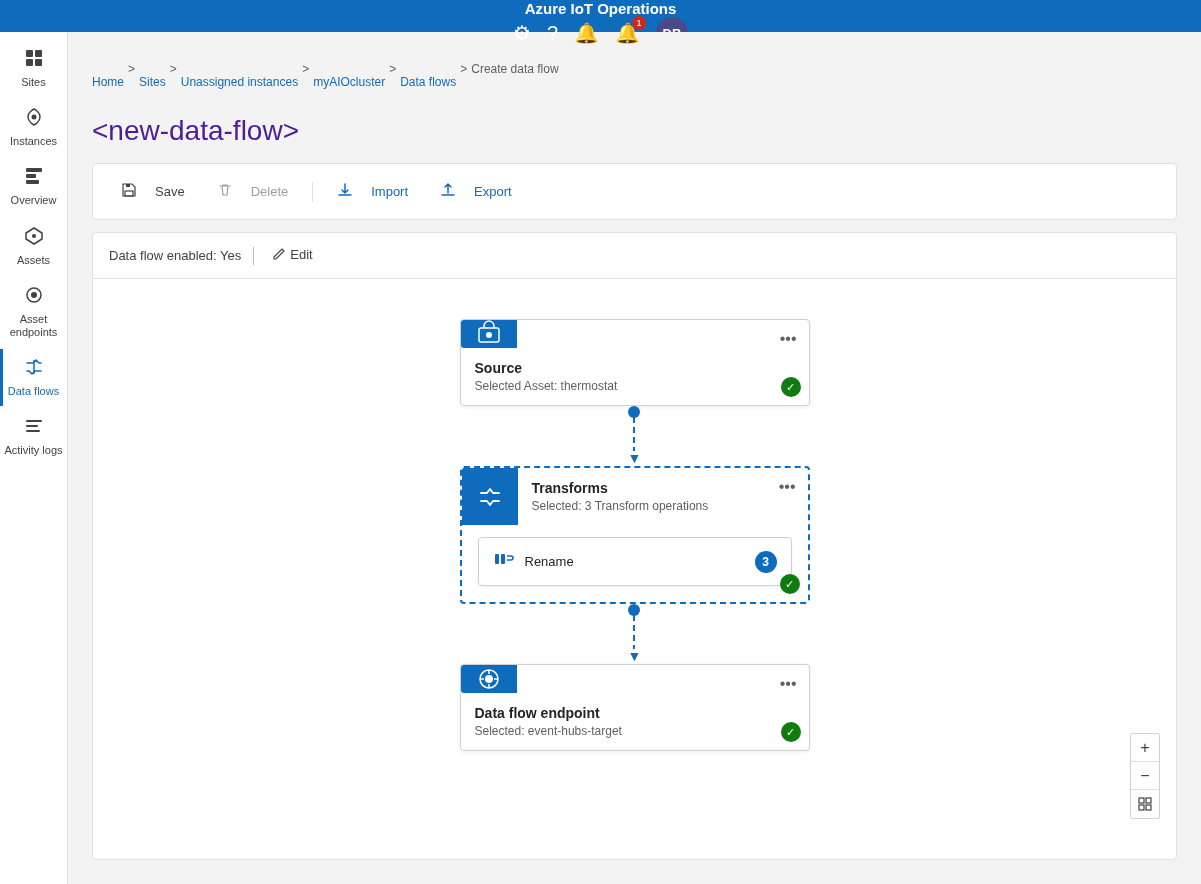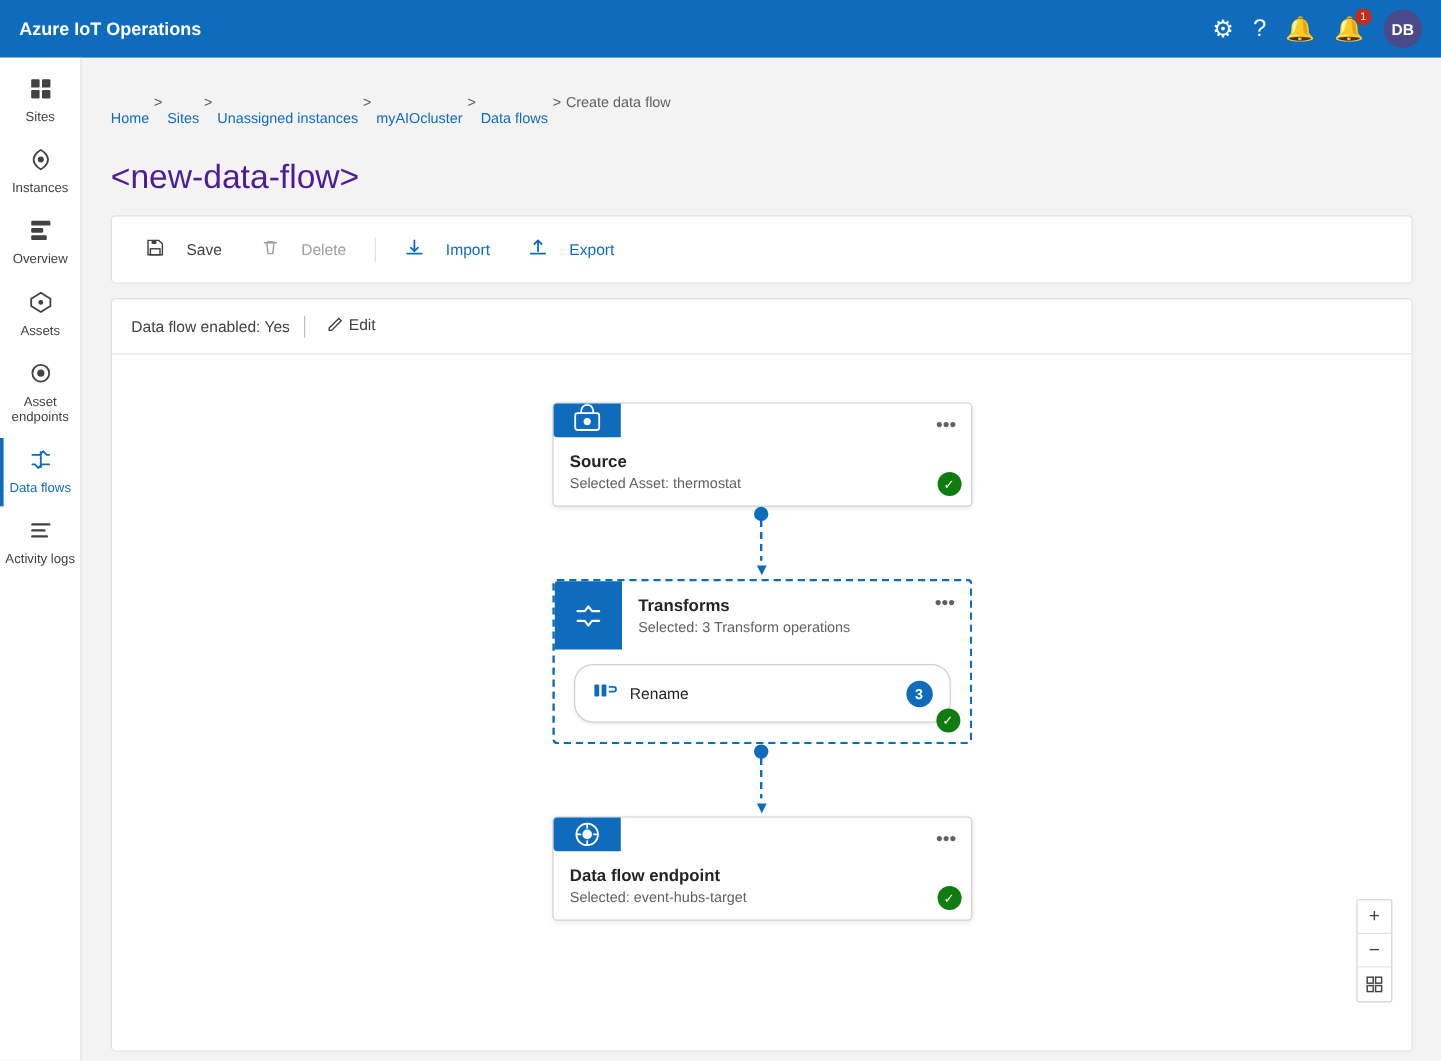--- a/index.html
+++ b/index.html
@@ -2,25 +2,26 @@
 <html><head>
   <meta charset="utf-8">
   <style>
     * { box-sizing: border-box; margin: 0; padding: 0; }
     body { font-family: 'Segoe UI', Arial, sans-serif; font-size: 13px; background: #f3f3f3; display: flex; flex-direction: column; height: 884px; overflow: hidden; }
 
     
     .topnav {
       background: #0f6cbd;
       color: white;
-      height: 48px;
+      height: 32px;
       display: flex;
       align-items: center;
       padding: 0 16px;
       flex-shrink: 0;
+      flex-direction: column;
     }
     .topnav-title {
       font-size: 15px;
       font-weight: 600;
       color: white;
       flex: 1;
     }
     .topnav-icons {
       display: flex;
       align-items: center;
@@ -339,21 +340,21 @@
     }
     .transforms-content {
       padding: 12px 16px 16px 16px;
     }
     .rename-btn {
       display: flex;
       align-items: center;
       gap: 10px;
       background: white;
       border: 1px solid #d0d0d0;
-      border-radius: 16px;
+      border-radius: 4px;
       padding: 10px 14px;
       cursor: pointer;
       font-size: 13px;
       color: #242424;
       width: 100%;
       box-shadow: 0 1px 3px rgba(0,0,0,0.06);
     }
     .rename-icon {
       color: #0f6cbd;
       font-size: 18px;

